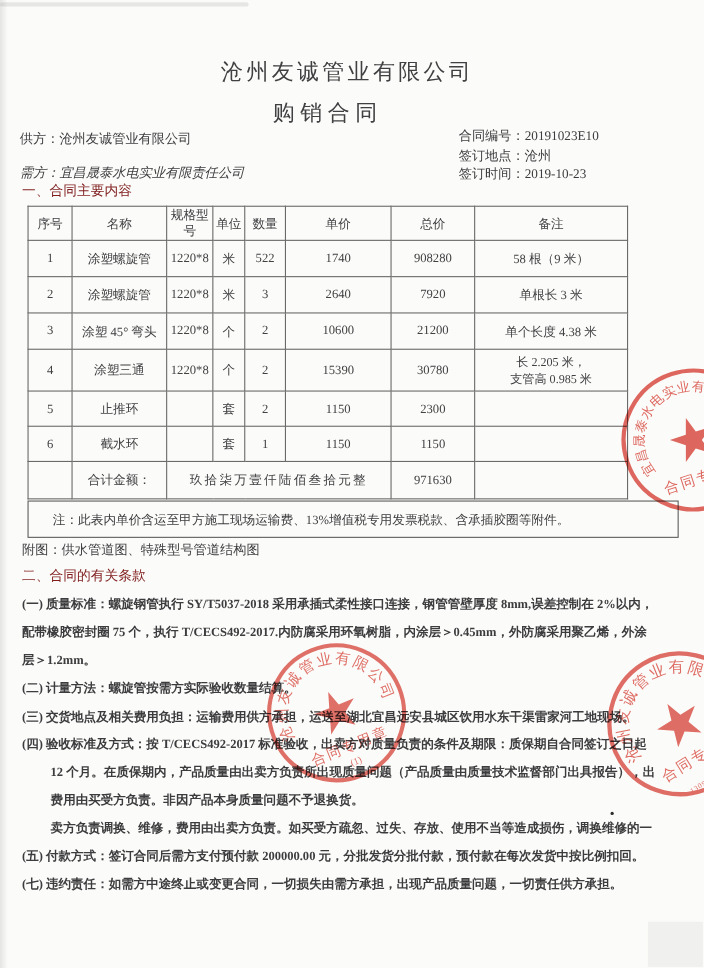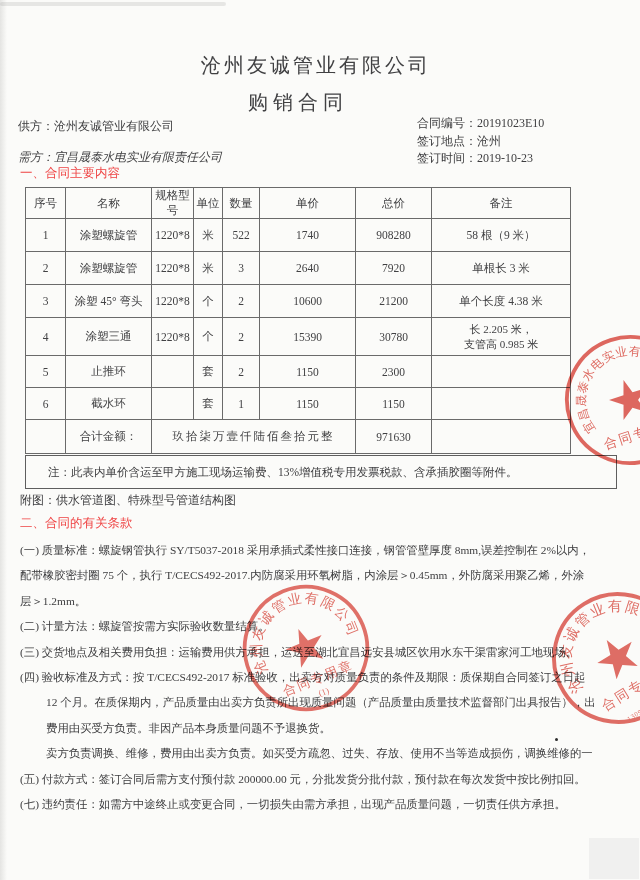--- a/index.html
+++ b/index.html
@@ -16,40 +16,40 @@
   .corner-blot{top:838px;left:589px;width:50px;height:41px;background:#eeeeec;opacity:.8;}
   .ink-dot{top:738px;left:555px;width:3px;height:3px;background:#2c2c2c;border-radius:50%;}
 
   .title1{top:52px;left:0;width:632px;text-align:center;font-size:20px;letter-spacing:3px;color:#404042;}
   .title2{top:89px;left:0;width:596px;text-align:center;font-size:20px;letter-spacing:5px;color:#404042;}
 
   .meta-left1{top:118px;left:18px;font-size:12px;}
   .meta-left2{top:149px;left:18px;font-size:12px;font-style:italic;}
   .meta-right{top:115px;left:417px;font-size:12px;line-height:17.5px;}
 
-  .sec-heading{font-size:12.5px;color:#ef4444;}
+  .sec-heading{font-size:12.5px;color:#7f1d1d;}
   .sec1-heading{top:165px;left:20px;}
   .sec2-heading{top:515px;left:20px;}
 
   table.contract{border-collapse:collapse;table-layout:fixed;width:545px;}
   .contract-wrap{top:187px;left:25px;}
   table.contract th,table.contract td{
     border:1px solid #6a6a6a;text-align:center;vertical-align:middle;
     font-weight:normal;font-size:11.5px;padding:0;color:#414143;overflow:visible;white-space:nowrap;
   }
   table.contract td.remark,table.contract th{white-space:pre-line;}
   tr.hdr{height:31px;} tr.r1{height:33px;} tr.r2{height:33px;} tr.r3{height:33px;}
   tr.r4{height:38px;} tr.r5{height:32px;} tr.r6{height:32px;} tr.total{height:34px;}
   td.words{letter-spacing:2px;font-size:12px;}
 
   .note-box{top:455px;left:25px;width:546px;height:32px;border:1px solid #5e5e5e;
     font-size:11.5px;display:flex;align-items:center;padding:0 22px;}
   .attachment{top:492px;left:20px;font-size:12px;}
 
-  .clauses{top:538px;left:20px;width:606px;font-size:11.4px;line-height:25.4px;color:#3c3c3e;}
+  .clauses{top:538px;left:20px;width:606px;font-size:11.4px;line-height:25.4px;color:#3c3c3e;font-weight:bold;}
   .clause-line{white-space:nowrap;}
   .clause-line.cont{padding-left:26px;}
 
   
   .stamp{mix-blend-mode:multiply;pointer-events:none;}
   .stamp svg{overflow:visible;}
   .stamp-buyer{top:330px;left:560px;width:140px;height:140px;opacity:.85;transform:rotate(-18deg);}
   .stamp-mid{top:580px;left:238px;width:136px;height:136px;opacity:.8;transform:rotate(-22deg);}
   .stamp-right{top:587px;left:547px;width:142px;height:142px;opacity:.82;transform:rotate(-32deg);}
   .stamp text{font-family:"Liberation Serif","DejaVu Serif",serif;}

